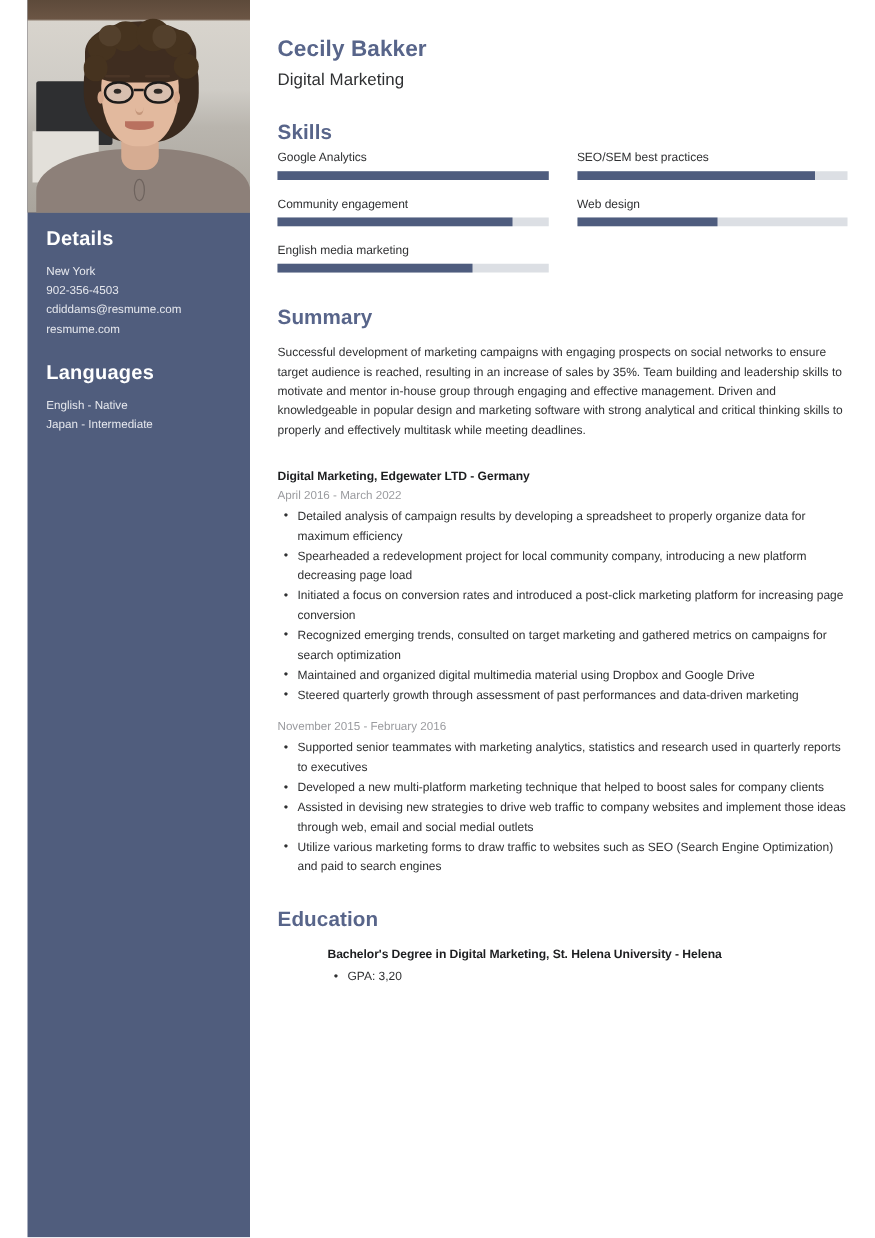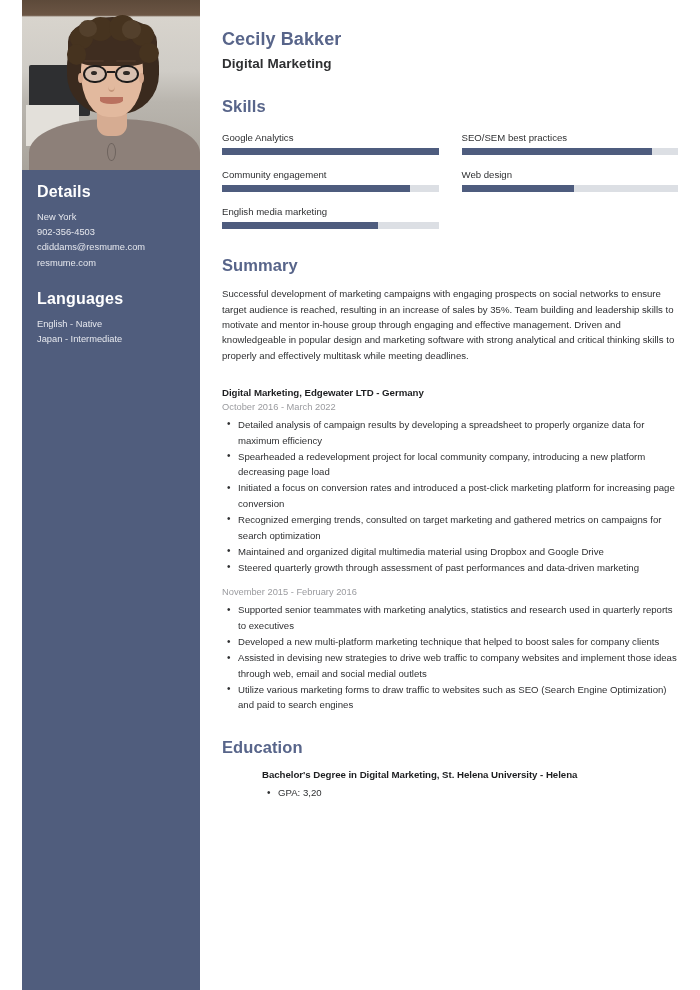--- a/index.html
+++ b/index.html
@@ -136,38 +136,37 @@
     color: #58658a;
     letter-spacing: 0.1px;
     margin-top: 30px;
     line-height: 1.08;
   }
   #job-title {
     font-size: 13.5px;
     color: #2f3032;
     margin-top: 7px;
     letter-spacing: 0.05px;
-    font-weight: bold;
   }
 
   .sec-h {
     font-size: 16.5px;
     font-weight: 700;
     color: #58658a;
     letter-spacing: 0.1px;
   }
 
   
   #skills-wrap { margin-top: 26px; }
   #skills-grid {
     display: grid;
     grid-template-columns: 1fr 1fr;
     column-gap: 23px;
     row-gap: 0;
-    margin-top: 16px;
+    margin-top: 5px;
   }
   .skill { margin-bottom: 14px; }
   .skill-name {
     font-size: 9.6px;
     color: #2f3032;
     margin-bottom: 5px;
   }
   .bar-track {
     position: relative;
     height: 7px;
@@ -323,21 +322,21 @@
 
     <div id="summary-wrap">
       <div class="sec-h">Summary</div>
       <div id="summary-text">Successful development of marketing campaigns with engaging prospects on social networks to ensure target audience is reached, resulting in an increase of sales by 35%. Team building and leadership skills to motivate and mentor in-house group through engaging and effective management. Driven and knowledgeable in popular design and marketing software with strong analytical and critical thinking skills to properly and effectively multitask while meeting deadlines.</div>
     </div>
 
     <div id="experience-wrap">
 
       <div class="job">
         <div class="job-title-line">Digital Marketing, Edgewater LTD - Germany</div>
-        <div class="job-dates">October 2016 - March 2022</div>
+        <div class="job-dates">April 2016 - March 2022</div>
         <ul class="bullets">
             <li>Detailed analysis of campaign results by developing a spreadsheet to properly organize data for maximum efficiency</li>
             <li>Spearheaded a redevelopment project for local community company, introducing a new platform decreasing page load</li>
             <li>Initiated a focus on conversion rates and introduced a post-click marketing platform for increasing page conversion</li>
             <li>Recognized emerging trends, consulted on target marketing and gathered metrics on campaigns for search optimization</li>
             <li>Maintained and organized digital multimedia material using Dropbox and Google Drive</li>
             <li>Steered quarterly growth through assessment of past performances and data-driven marketing</li>
           </ul>
       </div>
 

